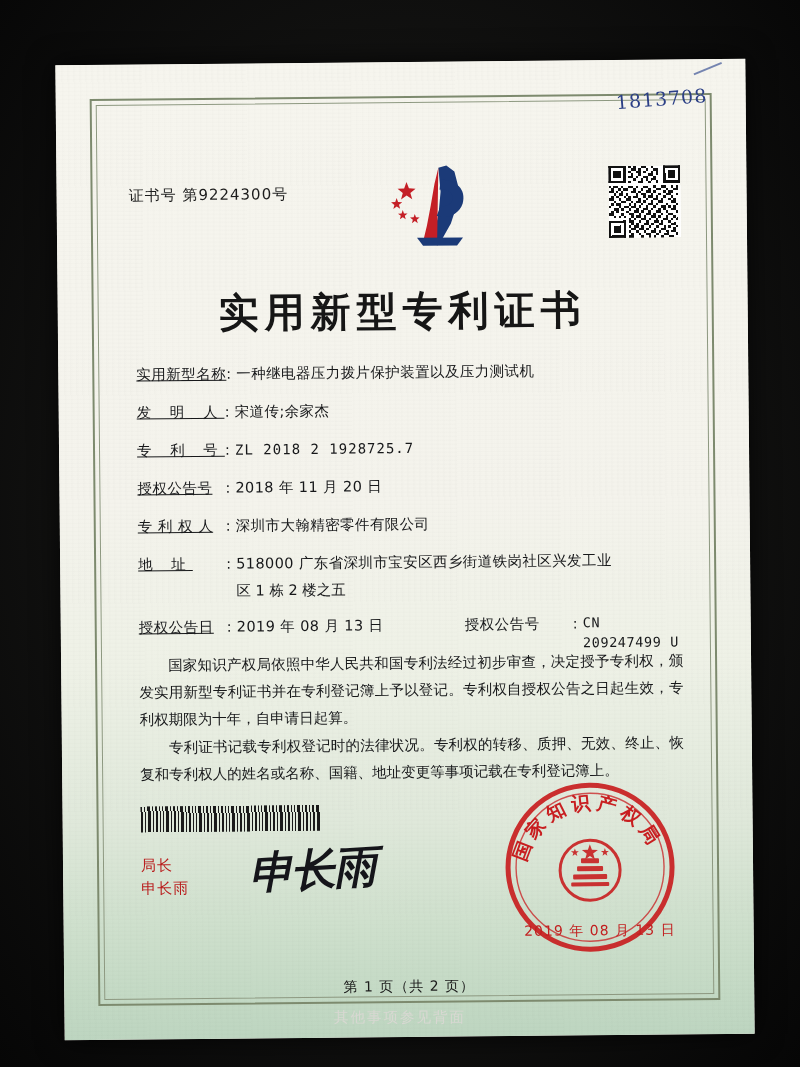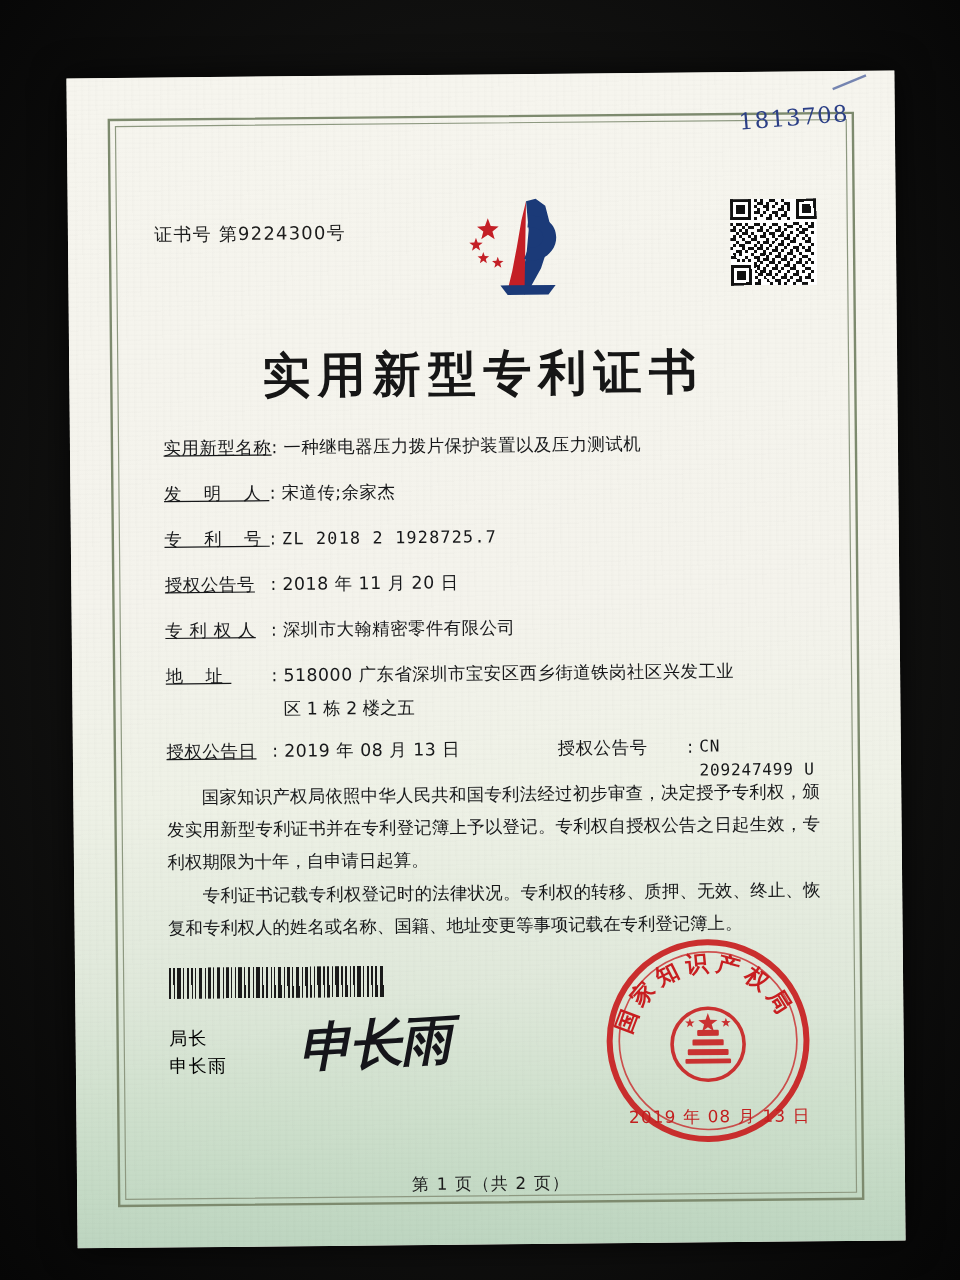--- a/index.html
+++ b/index.html
@@ -233,21 +233,21 @@
     width: 180px;
     height: 26px;
   }
 
   .director-block {
     position: absolute;
     left: 78px;
     top: 790px;
     font-size: 15px;
     line-height: 1.55;
-    color: #000000;
+    color: #b91c1c;
     letter-spacing: 1px;
   }
 
   .signature {
     position: absolute;
     left: 186px;
     top: 778px;
     font-family: "DejaVu Serif", serif;
     font-size: 44px;
     font-weight: bold;
@@ -701,14 +701,15 @@
         </text>
       </svg>
     </div>
 
     <div class="seal-date">2019 年 08 月 13 日</div>
 
     <div class="page-no">第 1 页（共 2 页）</div>
 
   </div>
 
+  <div class="footer-note">其他事项参见背面</div>
 
 </div>
 
 </body></html>

